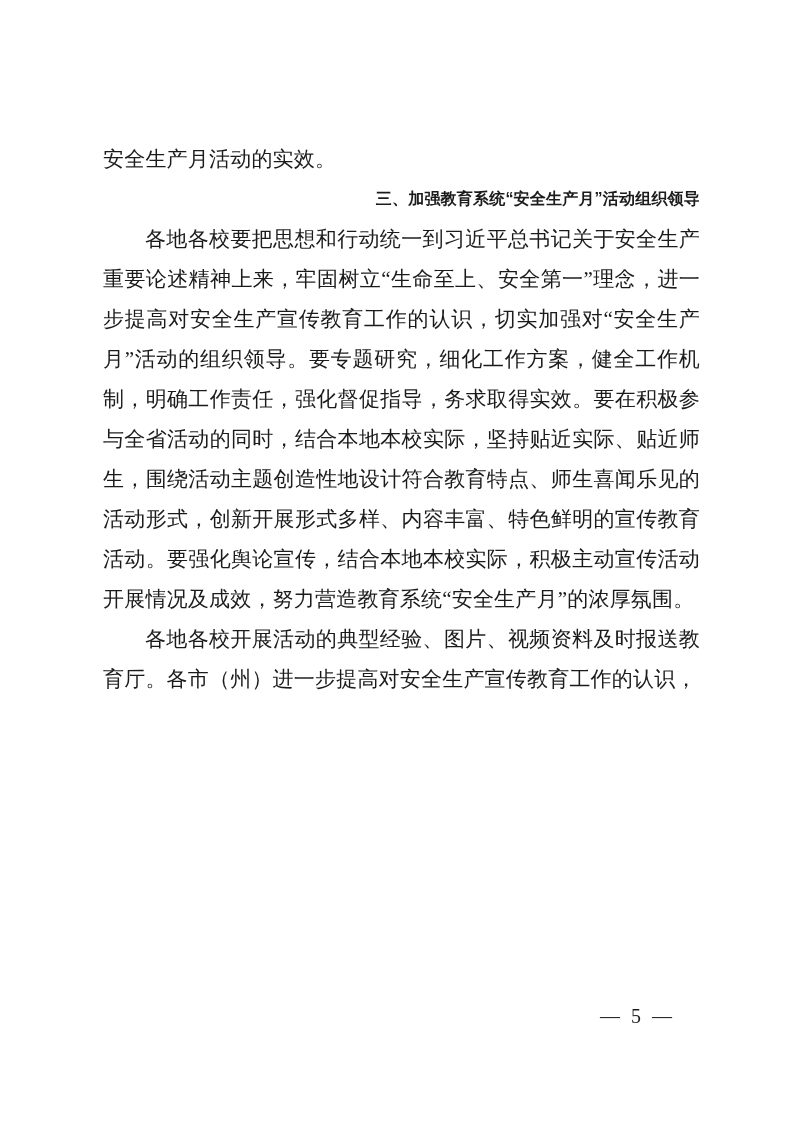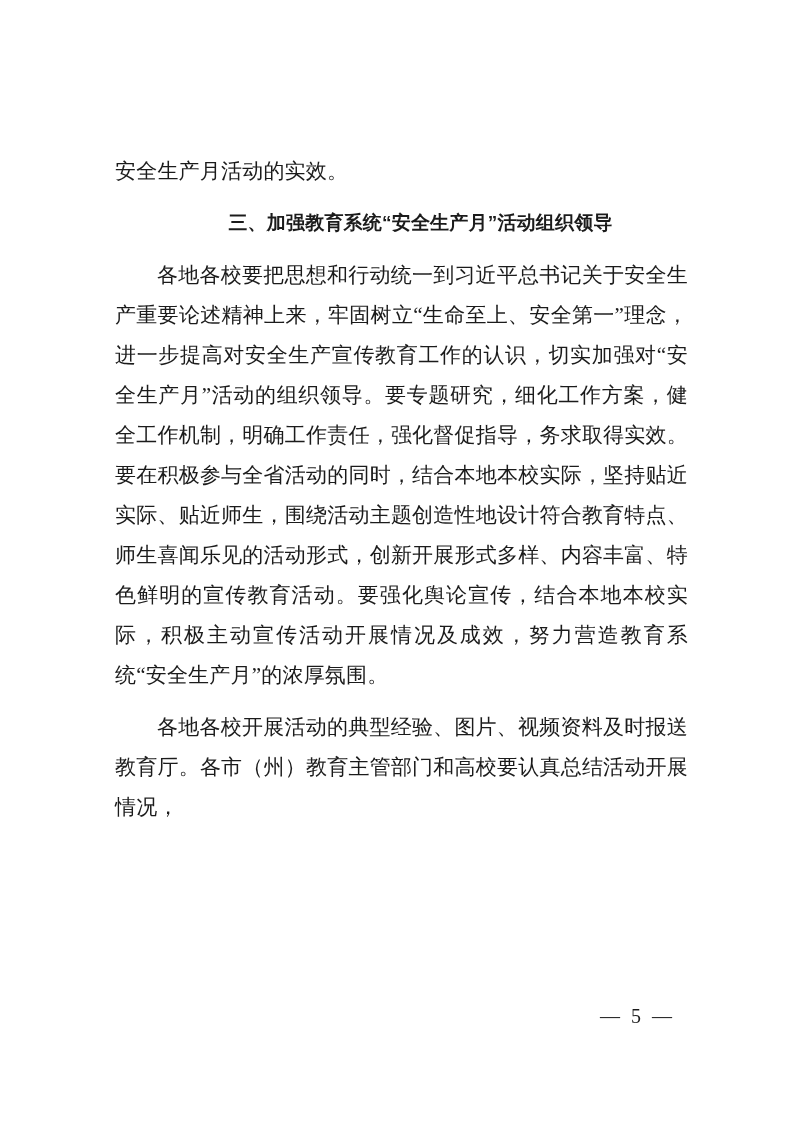--- a/index.html
+++ b/index.html
@@ -21,40 +21,40 @@
     background: #ffffff;
   }
   .text-block {
     position: absolute;
     left: 103px;
     top: 139px;
     width: 597px;
   }
   .text-block p,
   .text-block h2 {
-    margin: 12px;
+    margin: 0;
     padding: 0;
     font-size: 21px;
     line-height: 40px;
     text-align: justify;
     font-weight: normal;
     letter-spacing: 0.2px;
   }
   p.para {
     text-indent: 2em;
   }
   p.continuation {
     text-indent: 0;
   }
   h2.heading {
     font-family: "Liberation Sans", "DejaVu Sans", sans-serif;
     font-weight: bold;
     text-indent: 2em;
-    text-align: center;
-    font-size: 19px;
+    text-align: right;
+    font-size: 16px;
   }
   .footer {
     position: absolute;
     top: 1001px;
     right: 118px;
     font-size: 20px;
     line-height: 30px;
     letter-spacing: 3px;
     color: #1b1b1b;
     font-family: "Liberation Serif", "DejaVu Serif", serif;
@@ -67,19 +67,19 @@
 
   <div class="text-block">
 
     <p class="continuation">安全生产月活动的实效。</p>
 
 
     <h2 class="heading">三、加强教育系统“安全生产月”活动组织领导</h2>
 
     <p class="para">各地各校要把思想和行动统一到习近平总书记关于安全生产重要论述精神上来，牢固树立“生命至上、安全第一”理念，进一步提高对安全生产宣传教育工作的认识，切实加强对“安全生产月”活动的组织领导。要专题研究，细化工作方案，健全工作机制，明确工作责任，强化督促指导，务求取得实效。要在积极参与全省活动的同时，结合本地本校实际，坚持贴近实际、贴近师生，围绕活动主题创造性地设计符合教育特点、师生喜闻乐见的活动形式，创新开展形式多样、内容丰富、特色鲜明的宣传教育活动。要强化舆论宣传，结合本地本校实际，积极主动宣传活动开展情况及成效，努力营造教育系统“安全生产月”的浓厚氛围。</p>
 
-    <p class="para">各地各校开展活动的典型经验、图片、视频资料及时报送教育厅。各市（州）教育主管部门和高校要认真总结活动开展情况，</p>
+    <p class="para">各地各校开展活动的典型经验、图片、视频资料及时报送教育厅。各市（州）进一步提高对安全生产宣传教育工作的认识，</p>
 
   </div>
 
   <div class="footer">— 5 —</div>
 
 </div>
 
 </body></html>

